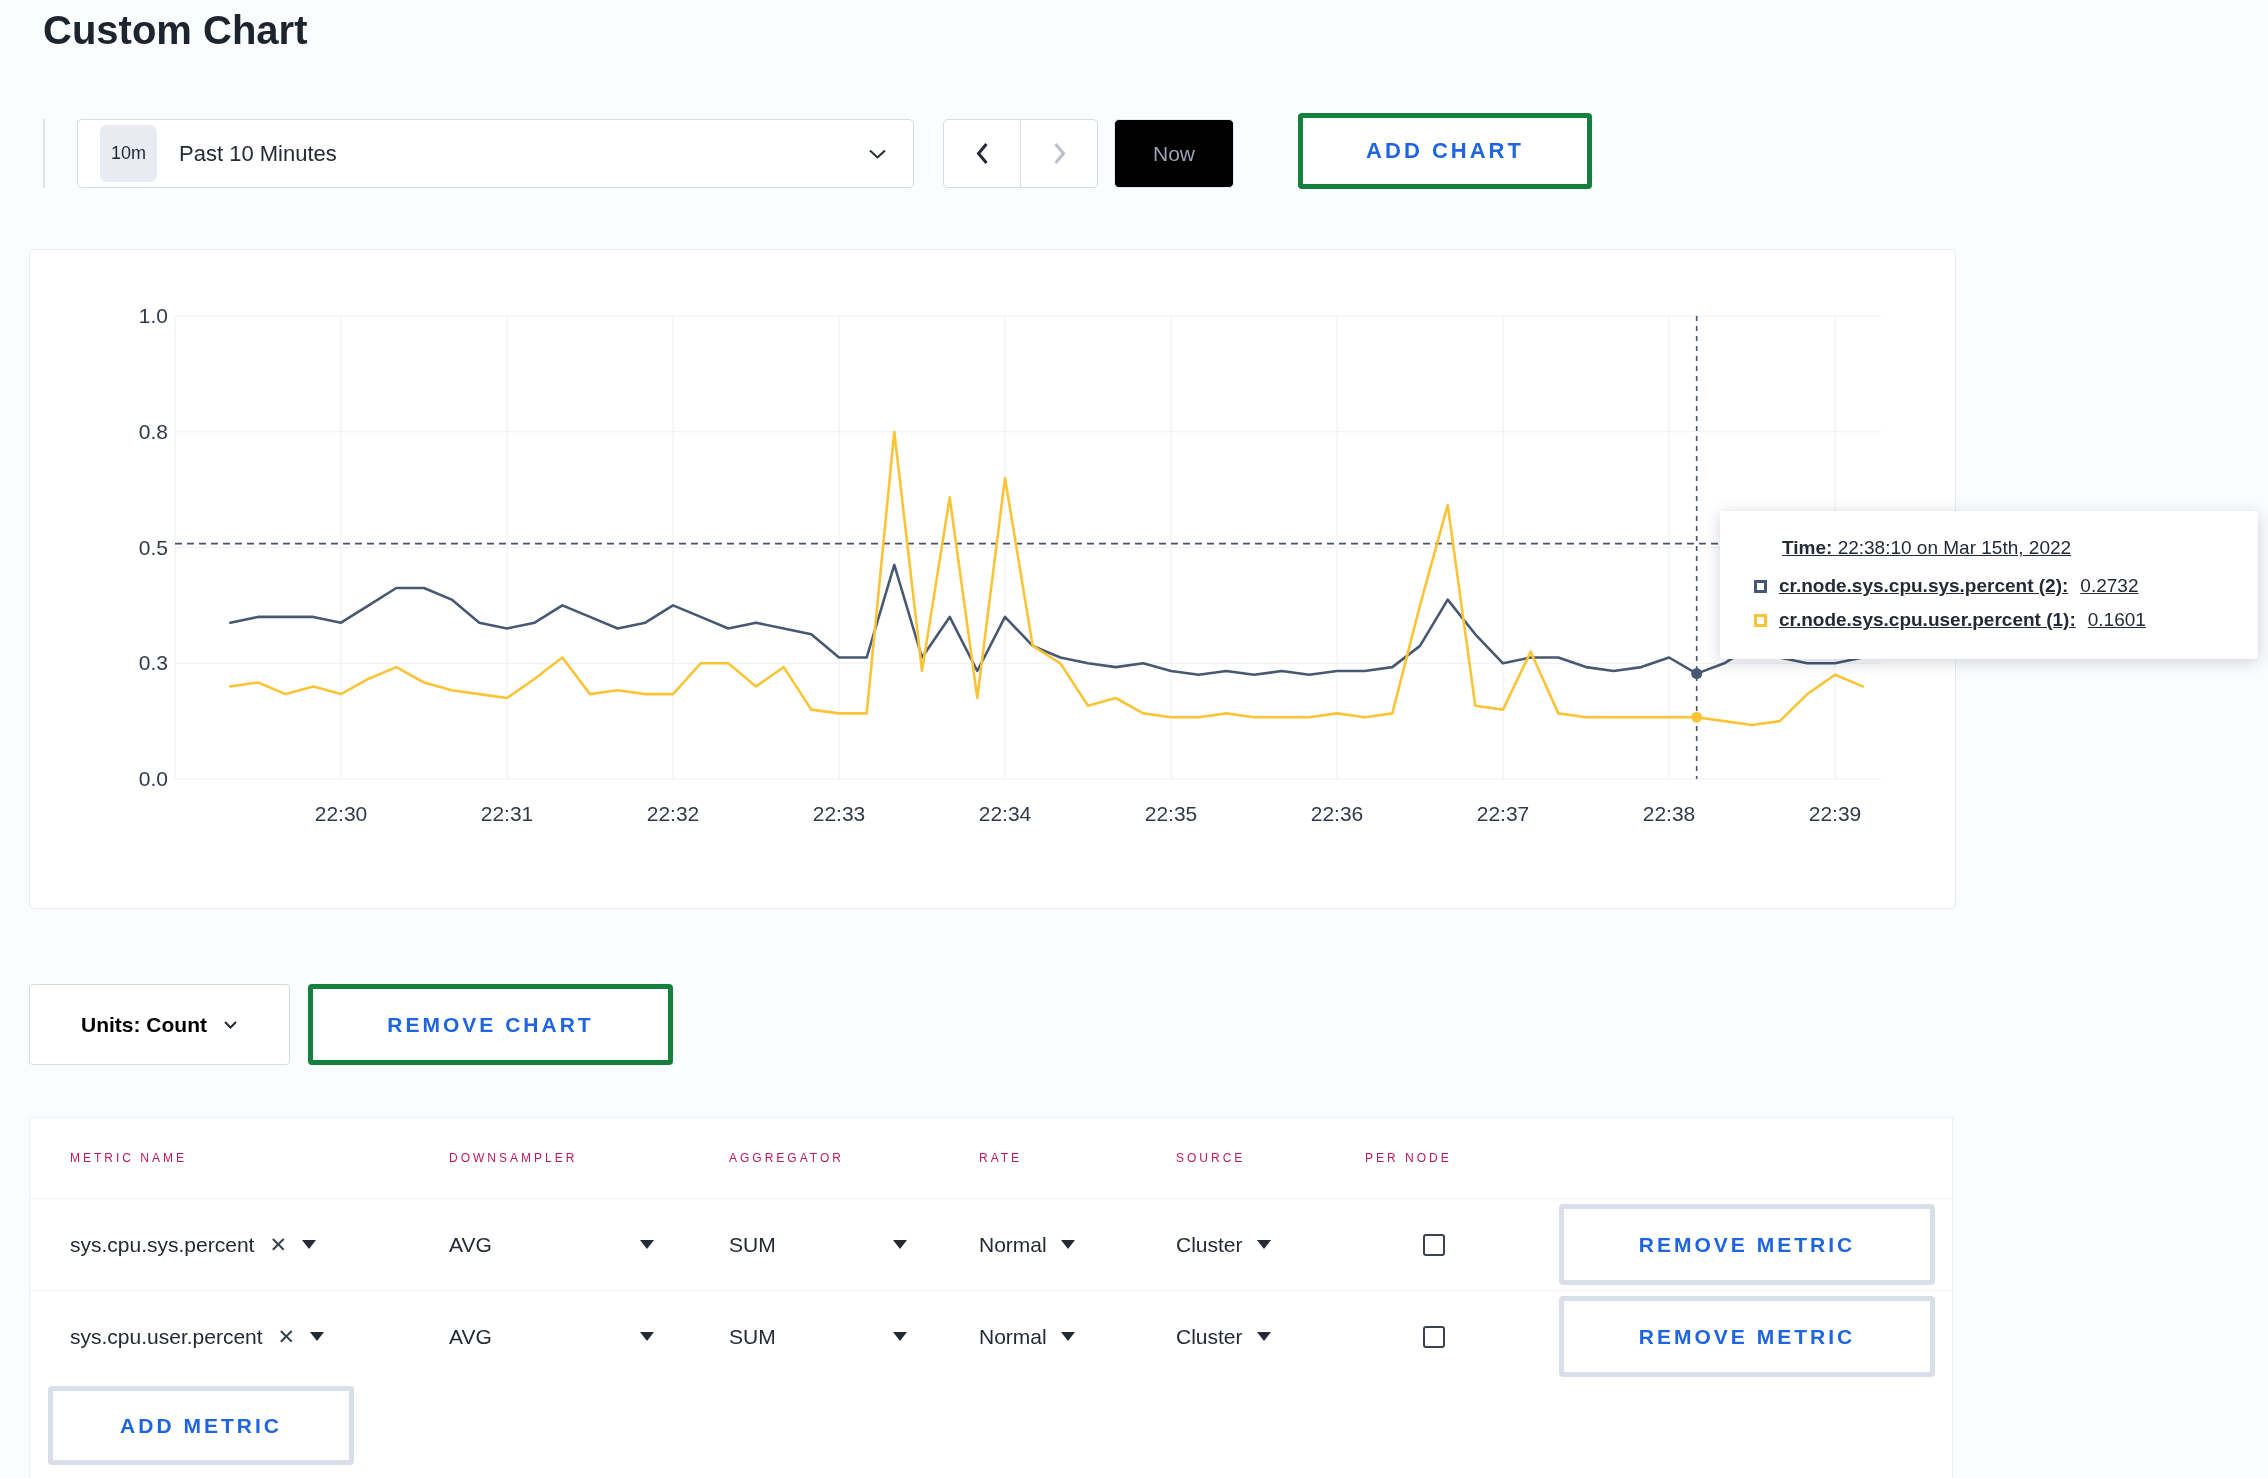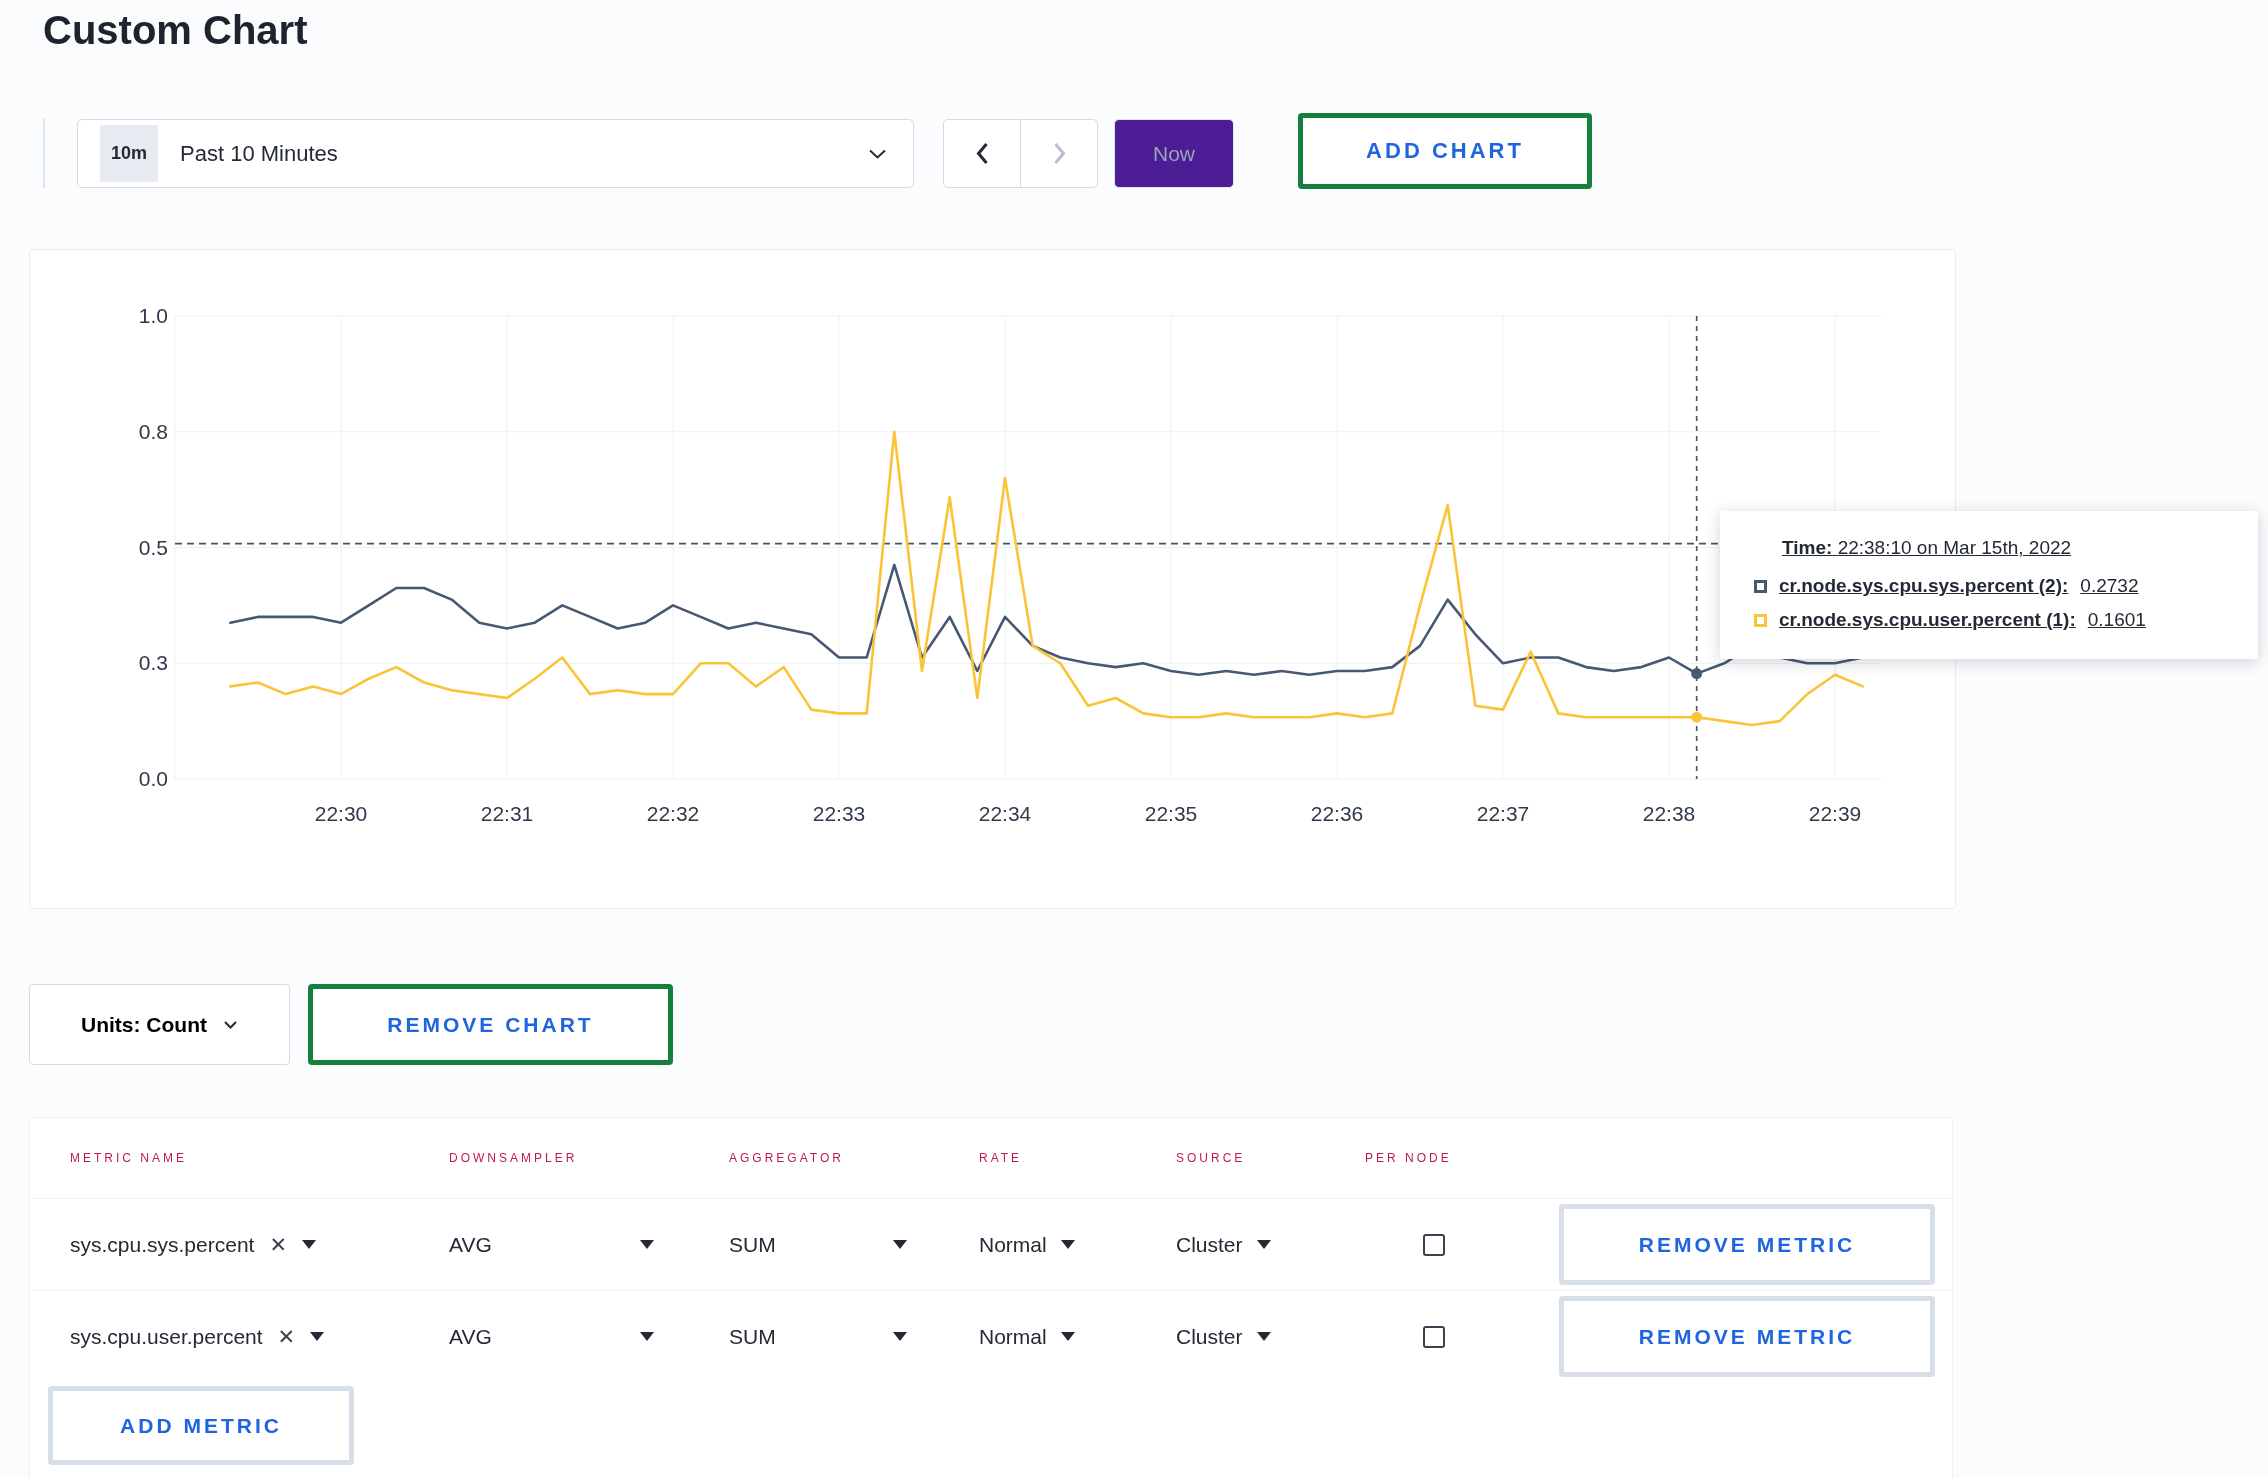--- a/index.html
+++ b/index.html
@@ -20,34 +20,34 @@
     position: absolute; left: 43px; top: 119px;
     width: 2px; height: 69px; background: #dfe3ea;
   }
   .time-selector {
     position: absolute; left: 77px; top: 119px; width: 837px; height: 69px;
     background: #fff; border: 1px solid #d5dbe4; border-radius: 5px;
     display: flex; align-items: center; padding: 0 26px 0 22px; gap: 22px;
     cursor: pointer;
   }
   .time-badge {
-    background: #e8ebf1; border-radius: 0; padding: 18px 11px;
-    font-size: 18px; font-weight: 700; color: #242a35;
+    background: #e8ebf1; border-radius: 7px; padding: 18px 11px;
+    font-size: 18px; font-weight: 400; color: #242a35;
   }
   .time-label { font-size: 22px; flex: 1; text-align: left; }
   .nav-group { position: absolute; left: 943px; top: 119px; display: flex; }
   .nav-btn {
     width: 78px; height: 69px; background: #fff; border: 1px solid #d5dbe4;
     display: flex; align-items: center; justify-content: center; cursor: pointer;
   }
   .nav-btn.prev { border-radius: 5px 0 0 5px; }
   .nav-btn.next { border-radius: 0 5px 5px 0; margin-left: -1px; }
   .now-btn {
     position: absolute; left: 1114px; top: 119px; width: 120px; height: 69px;
-    background: #4c1d95; border: 1px solid #e3e7ee; border-radius: 5px;
+    background: #000000; border: 1px solid #e3e7ee; border-radius: 5px;
     color: #9aa3b3; font-size: 21px; font-family: inherit; cursor: default;
   }
   .blue-btn {
     display: flex; align-items: center; justify-content: center;
     background: #fff; border: 5px solid #15803d; border-radius: 4px;
     color: #2065e0; font-size: 21px; font-weight: 700; letter-spacing: 3px;
     font-family: inherit; cursor: pointer;
   }
   .add-chart-btn { position: absolute; left: 1298px; top: 113px; width: 294px; height: 76px; font-size: 22px; }
   

